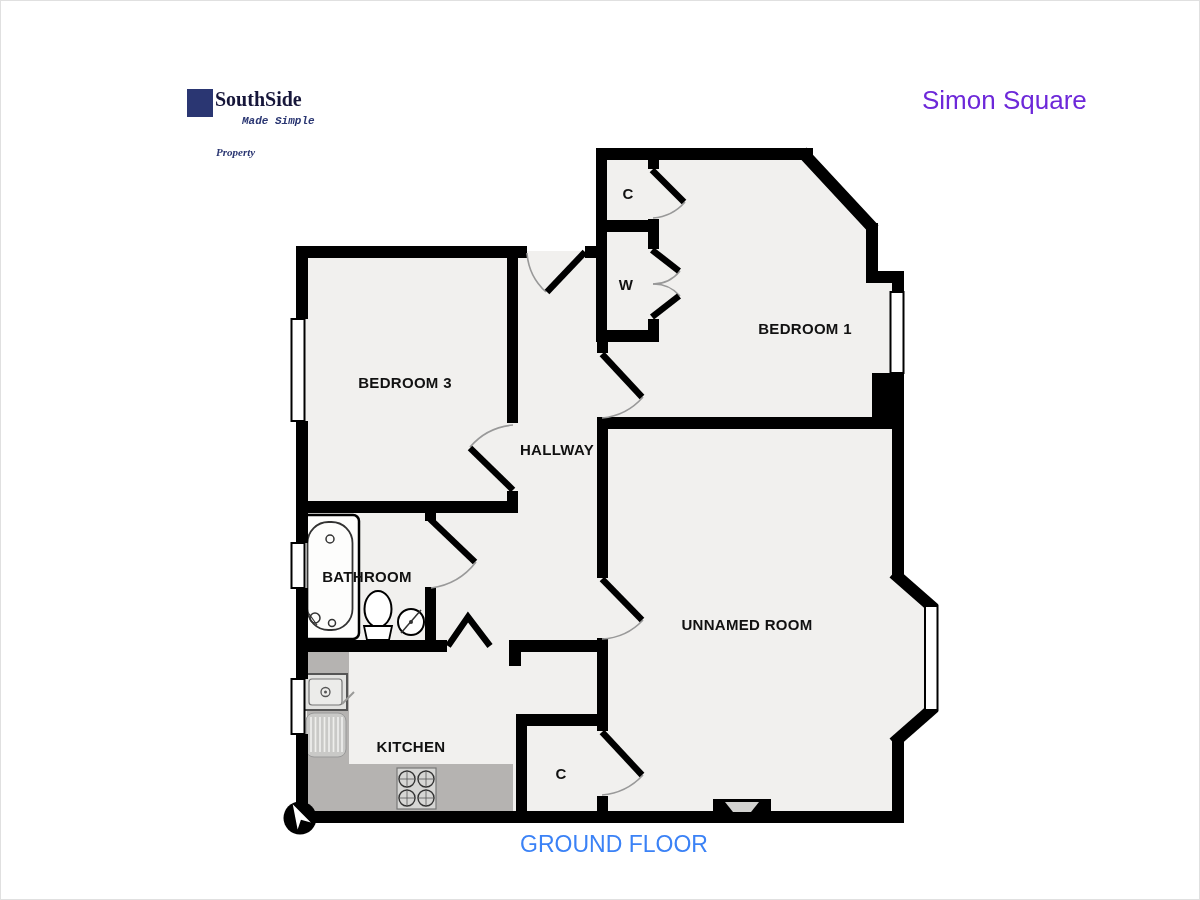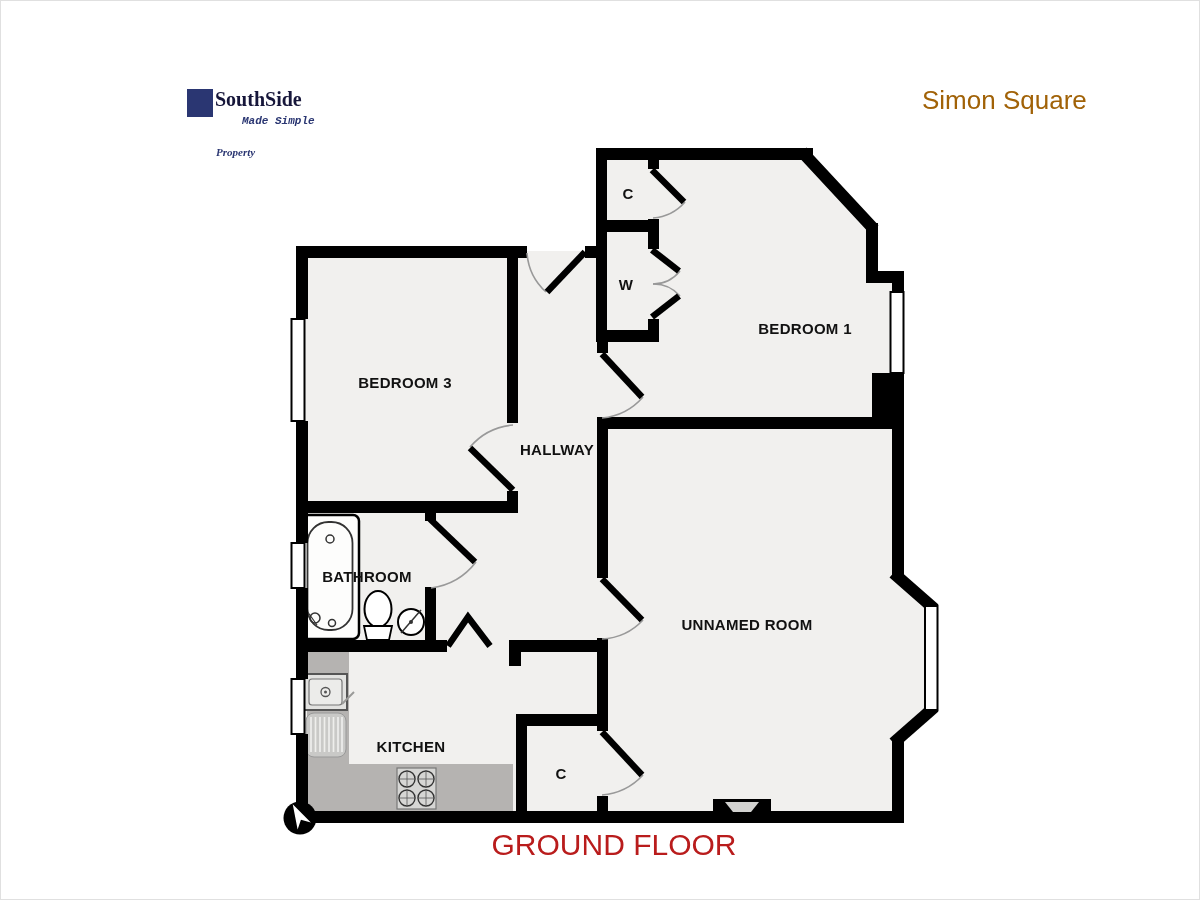--- a/index.html
+++ b/index.html
@@ -12,24 +12,24 @@
       letter-spacing:.3px;white-space:nowrap;z-index:5;}
   .closet-label{font-size:15px;}
   #logo{position:absolute;left:186px;top:87px;z-index:6;}
   #logo-square{position:absolute;left:0;top:1px;width:26px;height:28px;background:#2a3672;}
   #logo-name{position:absolute;left:28px;top:0;font-family:"Liberation Serif",serif;
       font-size:20px;font-weight:600;color:#16163a;white-space:nowrap;}
   #logo-tag1{position:absolute;left:29px;top:21px;font-family:"Liberation Serif",serif;
       font-style:italic;font-weight:600;font-size:11px;color:#2a3672;white-space:nowrap;margin-top:37px;}
   #logo-tag2{position:absolute;left:55px;top:27px;font-family:Liberation Mono, monospace;
       font-style:italic;font-weight:600;font-size:11px;color:#2a3672;white-space:nowrap;}
-  #plan-title{position:absolute;left:921px;top:84px;font-size:26px;color:#a16207;
+  #plan-title{position:absolute;left:921px;top:84px;font-size:26px;color:#6d28d9;
       white-space:nowrap;z-index:6;}
   #footer{position:absolute;left:413px;top:830px;width:400px;text-align:center;
-      font-size:30px;color:#b91c1c;line-height:27px;z-index:6;}
+      font-size:23px;color:#3b82f6;line-height:27px;z-index:6;}
 </style>
 </head>
 <body>
 
 <div id="page">
 
   <div id="logo">
     <div id="logo-square"></div>
     <div id="logo-name">SouthSide</div>
     <div id="logo-tag1">Property</div>

